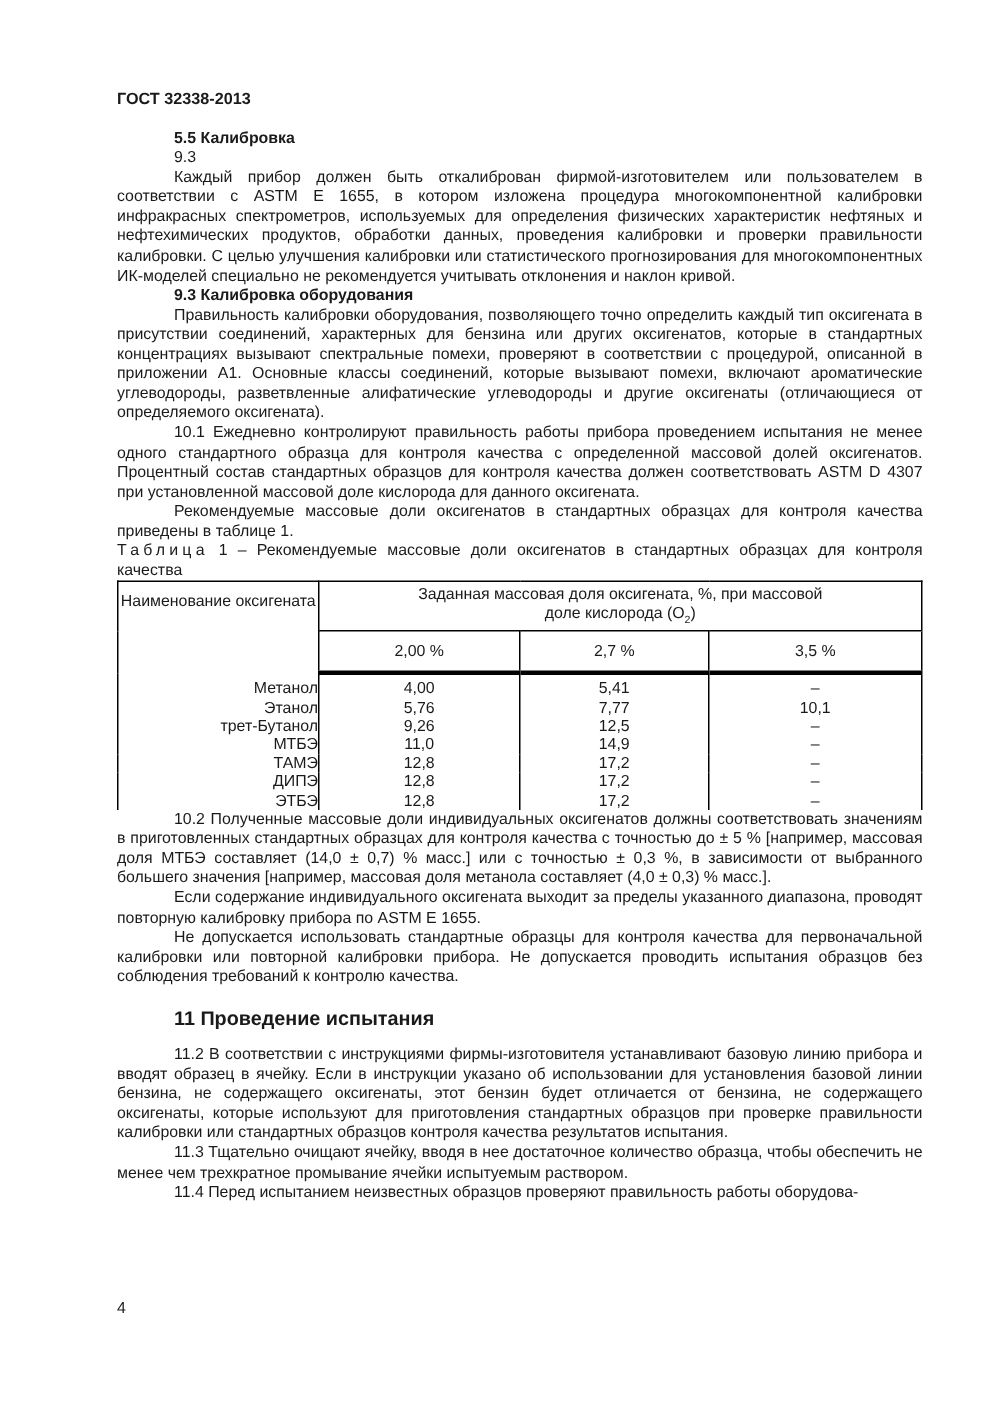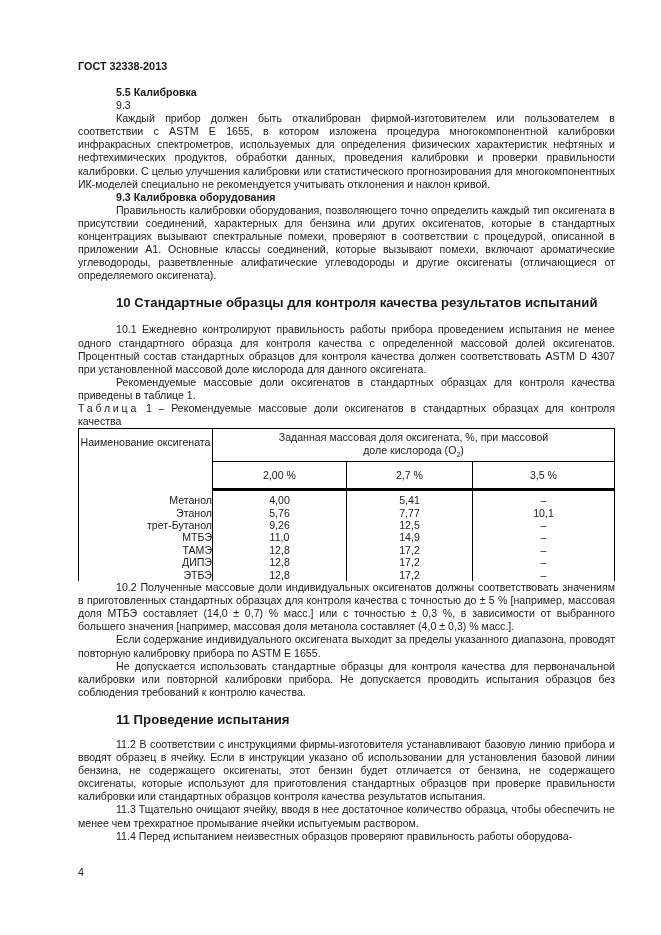--- a/index.html
+++ b/index.html
@@ -37,21 +37,20 @@
   <div class="hdr">ГОСТ 32338-2013</div>
 
   <div class="content">
     <p class="sub b">5.5  Калибровка</p>
     <p class="sub">9.3</p>
     <p class="ind">Каждый прибор должен быть откалиброван фирмой-изготовителем или пользователем в соответствии с ASTM E 1655, в  котором изложена процедура многокомпонентной калибровки инфракрасных спектрометров, используемых для определения физических характеристик нефтяных и нефтехимических продуктов, обработки данных, проведения калибровки и проверки правильности калибровки. С целью улучшения калибровки или статистического прогнозирования для многокомпонентных ИК-моделей специально не рекомендуется учитывать отклонения и наклон кривой.</p>
 
     <p class="sub b">9.3  Калибровка оборудования</p>
     <p class="ind">Правильность калибровки оборудования, позволяющего  точно определить каждый тип оксигената в присутствии соединений, характерных для бензина или других оксигенатов, которые в стандартных концентрациях вызывают спектральные помехи, проверяют в соответствии с процедурой, описанной в приложении А1. Основные классы соединений, которые вызывают помехи, включают ароматические углеводороды, разветвленные алифатические углеводороды и другие оксигенаты (отличающиеся от определяемого оксигената).</p>
 
-    <h2 class="h10">10 Стандартные образцы для контроля качества результатов испытаний</h2>
     <p class="ind">10.1     Ежедневно контролируют правильность работы прибора проведением испытания не менее одного стандартного образца для контроля качества с определенной массовой долей оксигенатов. Процентный состав стандартных образцов для контроля качества должен соответствовать ASTM D 4307 при установленной  массовой доле кислорода для данного оксигената.</p>
     <p class="ind">Рекомендуемые массовые доли оксигенатов в стандартных образцах для контроля качества приведены в таблице 1.</p>
     <p class="caption"><span class="sp">Таблица</span><span> 1 – Рекомендуемые массовые доли оксигенатов в стандартных образцах для контроля качества</span></p>
 
     <table class="t1">
       <thead>
         <tr>
           <th class="c-name" rowspan="2">Наименование оксигената</th>
           <th class="grp" colspan="3">
             <span>Заданная массовая доля оксигената, %, при массовой</span><br>

